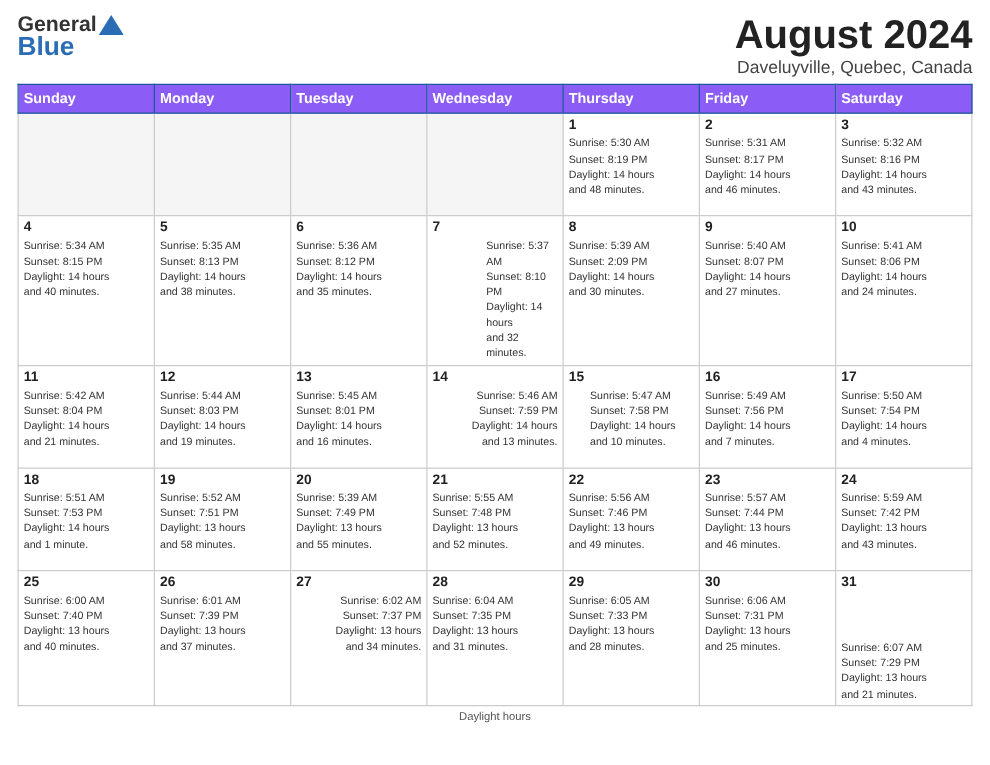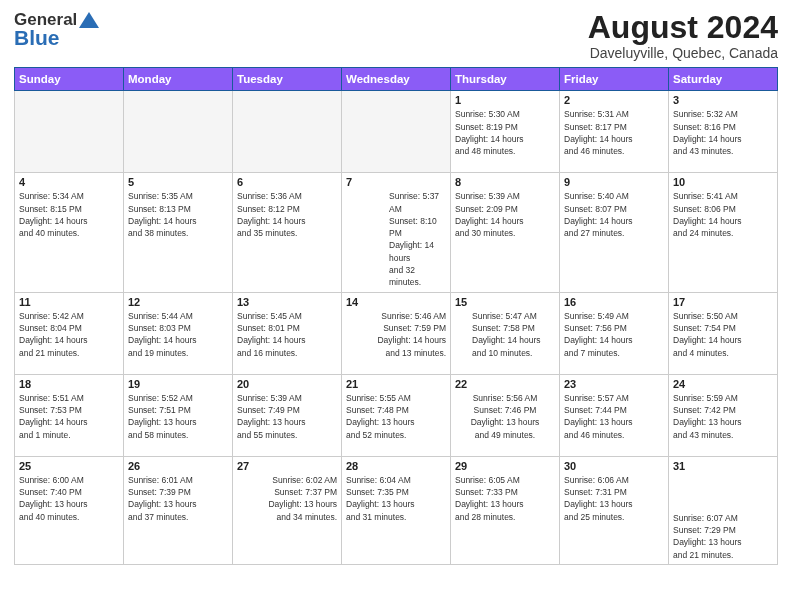--- a/index.html
+++ b/index.html
@@ -274,21 +274,21 @@
           </td>
           <td>
             <div class="day-number">21</div>
             <div class="day-info" style="white-space: pre-line;">Sunrise: 5:55 AM
 Sunset: 7:48 PM
 Daylight: 13 hours
 and 52 minutes.</div>
           </td>
           <td>
             <div class="day-number">22</div>
-            <div class="day-info" style="white-space: pre-line; text-align: center;">Sunrise: 5:56 AM
+            <div class="day-info" style="white-space: pre-line;">Sunrise: 5:56 AM
 Sunset: 7:46 PM
 Daylight: 13 hours
 and 49 minutes.</div>
           </td>
           <td>
             <div class="day-number">23</div>
             <div class="day-info" style="white-space: pre-line;">Sunrise: 5:57 AM
 Sunset: 7:44 PM
 Daylight: 13 hours
 and 46 minutes.</div>
@@ -348,13 +348,16 @@
             <div class="day-number">31</div>
             <div class="day-info" style="white-space: pre-line; margin-top: 40px;">Sunrise: 6:07 AM
 Sunset: 7:29 PM
 Daylight: 13 hours
 and 21 minutes.</div>
           </td>
         </tr>
       </tbody>
   </table>
 
+  <div class="footer-note">
+    <span>Daylight hours</span>
+  </div>
 </div>
 
 </body></html>

